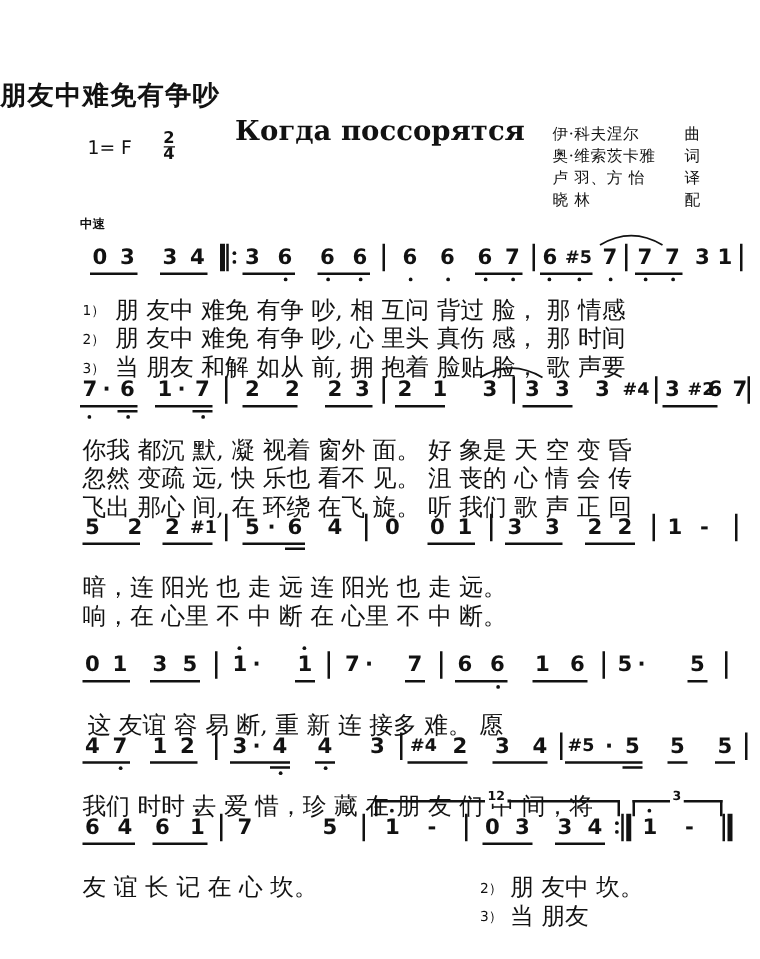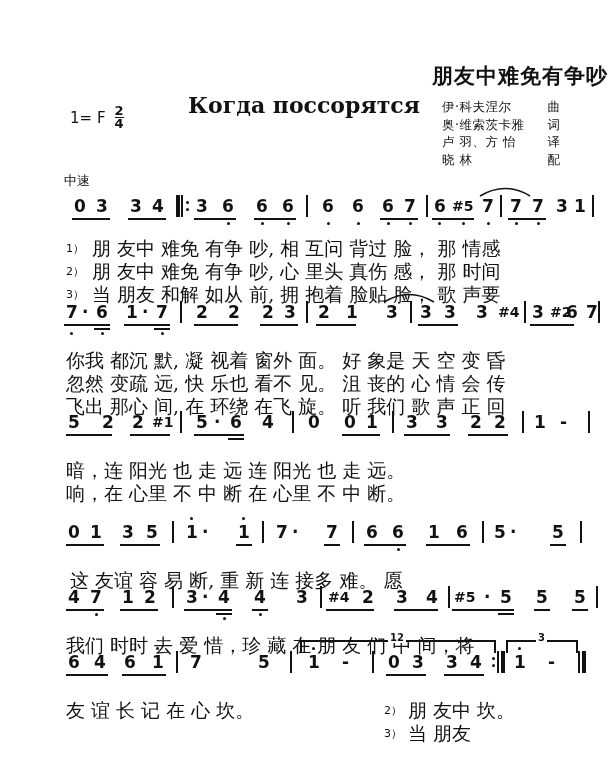--- a/index.html
+++ b/index.html
@@ -16,65 +16,64 @@
     overflow: hidden;
   }
 
   
   .sheet { position: absolute; inset: 0; }
 
   .title-cn {
     position: absolute;
     left: 0; right: 0;
     top: 62px;
-    text-align: right;
+    text-align: left;
     font-size: 21px;
     font-weight: bold;
     letter-spacing: 1px;
     font-family: "DejaVu Sans", "Liberation Sans", sans-serif;
-    padding-left: 48px;
   }
   .title-ru {
     position: absolute;
     left: 0; right: 0;
     top: 92px;
     text-align: center;
     font-size: 22px;
     font-weight: bold;
     font-family: "DejaVu Serif", "Liberation Serif", serif;
     letter-spacing: 0px;
   }
 
   .keysig {
     position: absolute;
     left: 70px;
     top: 105px;
     font-size: 15px;
     display: flex;
     align-items: center;
-    gap: 9px;
+    gap: 25px;
     font-family: "DejaVu Sans", sans-serif;
   }
   .keysig .meter {
     display: inline-flex;
     flex-direction: column;
     align-items: center;
     line-height: 0.95;
     font-size: 13px;
     font-weight: bold;
   }
   .keysig .meter .num { display: block; }
   .keysig .meter .den { display: block; border-top: 1.6px solid #121212; padding-top: 0px; }
 
   .tempo {
     position: absolute;
     left: 64px;
     top: 172px;
-    font-size: 13px;
-    font-weight: normal;
+    font-size: 10px;
+    font-weight: bold;
   }
 
   .credits {
     position: absolute;
     right: 48px;
     top: 98px;
     font-size: 12.5px;
     line-height: 17.5px;
     font-family: "DejaVu Serif", "Liberation Serif", serif;
     text-align: left;

